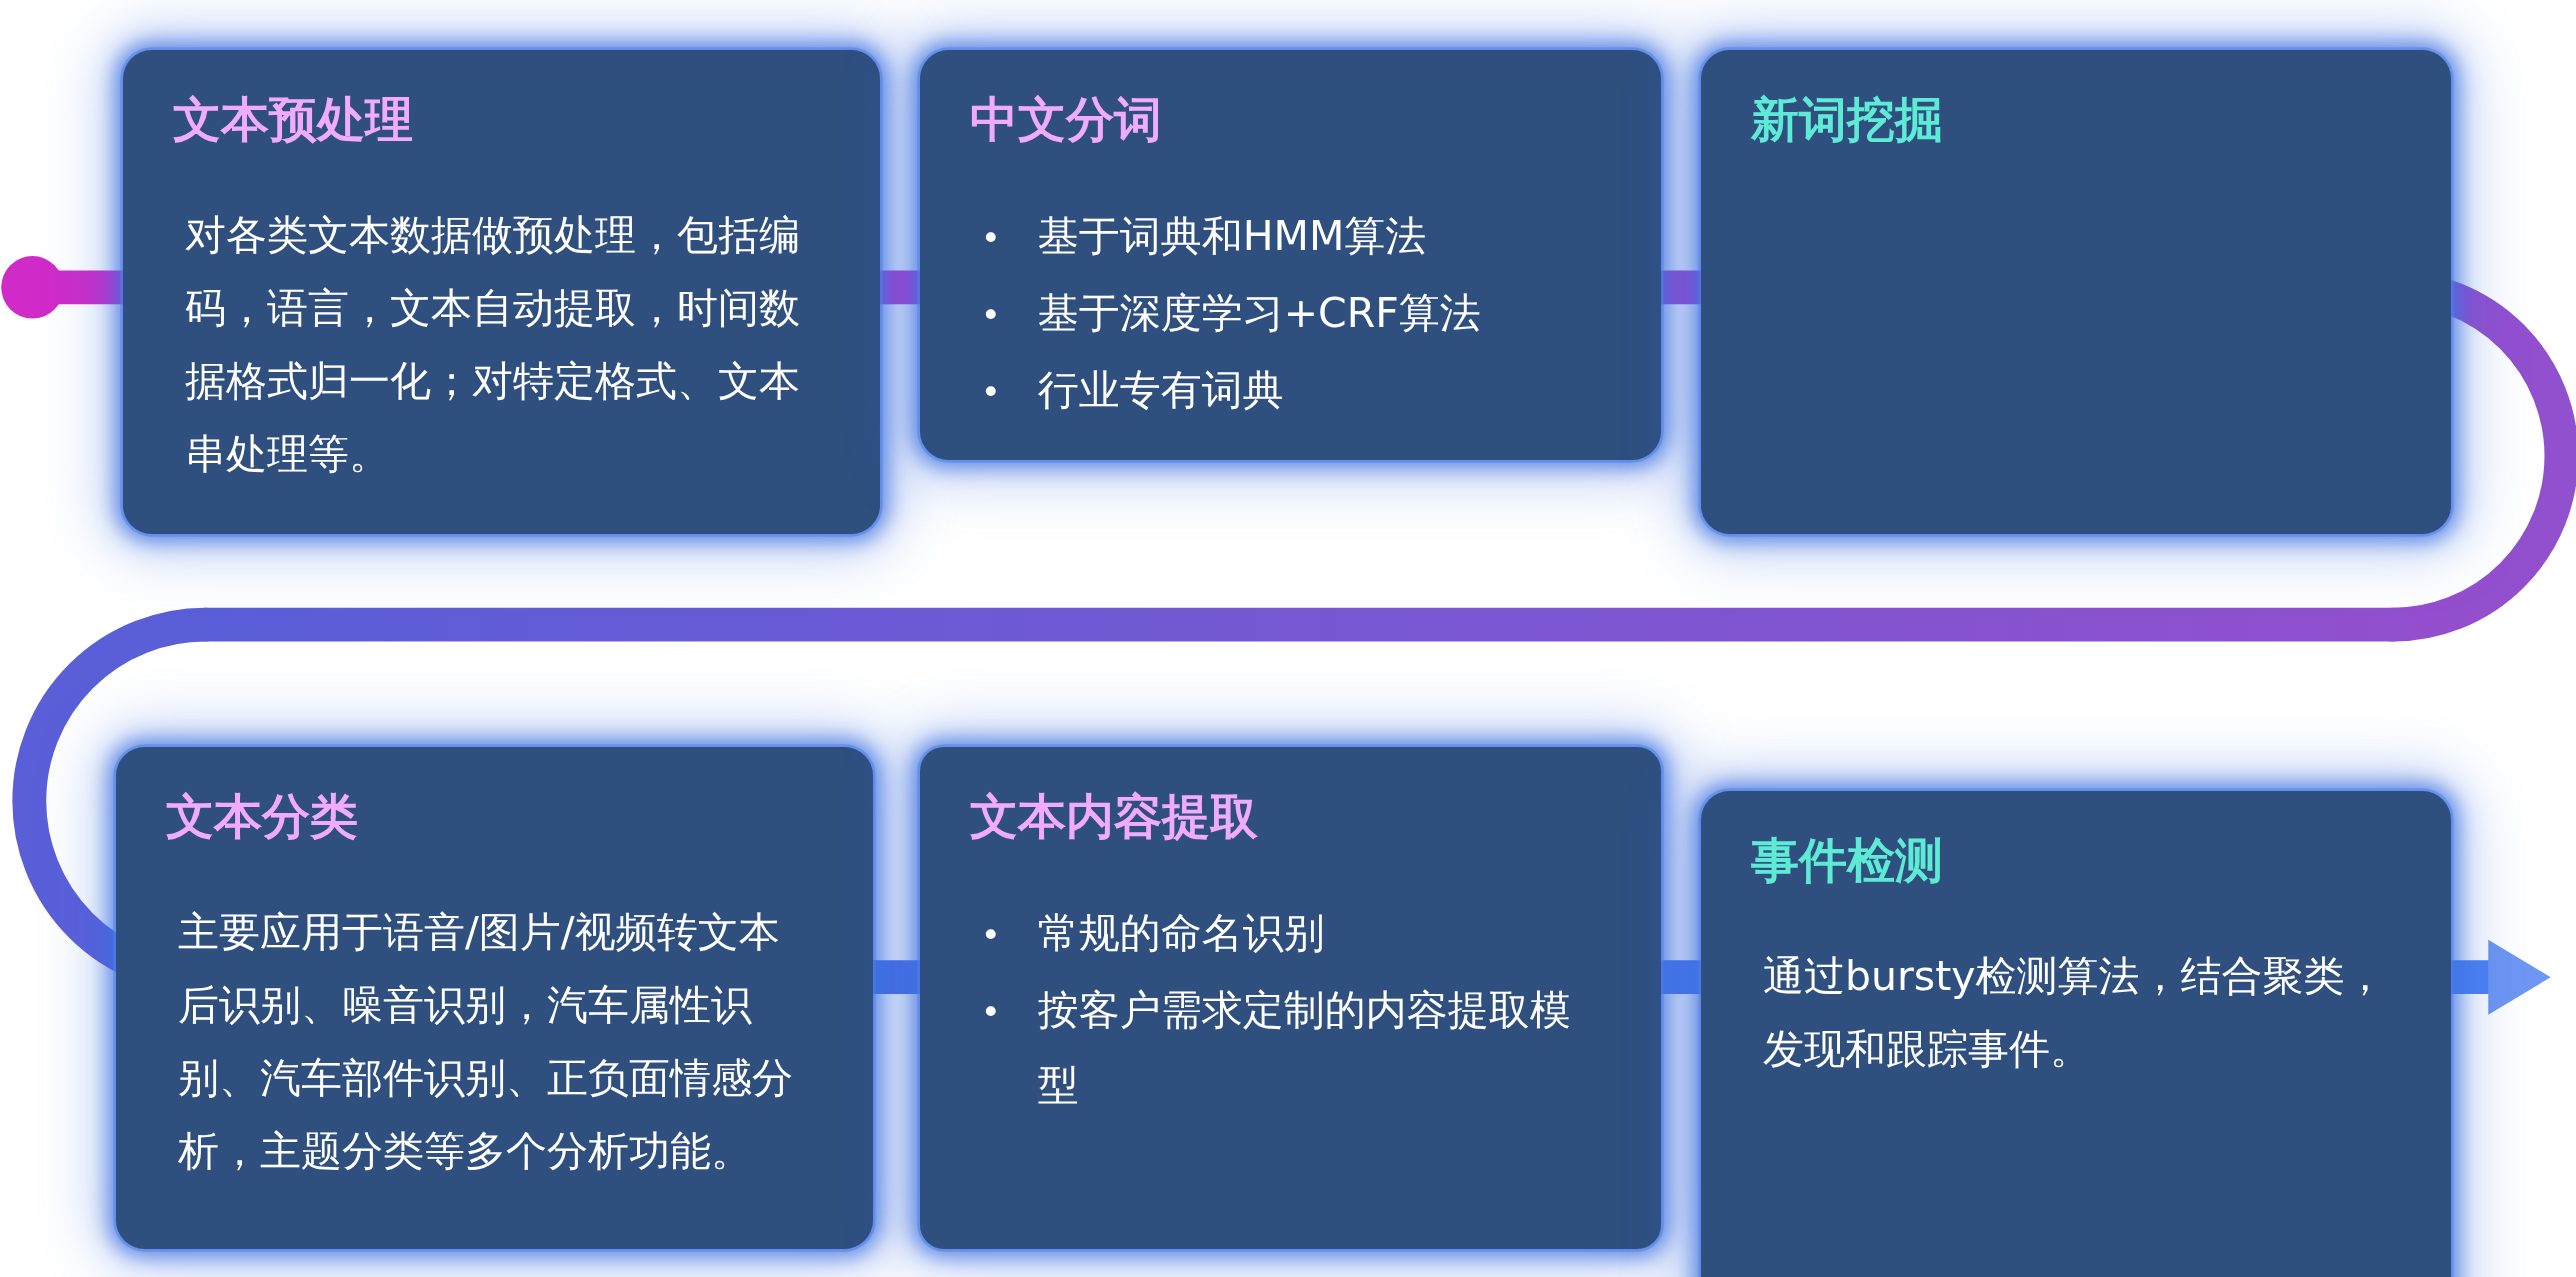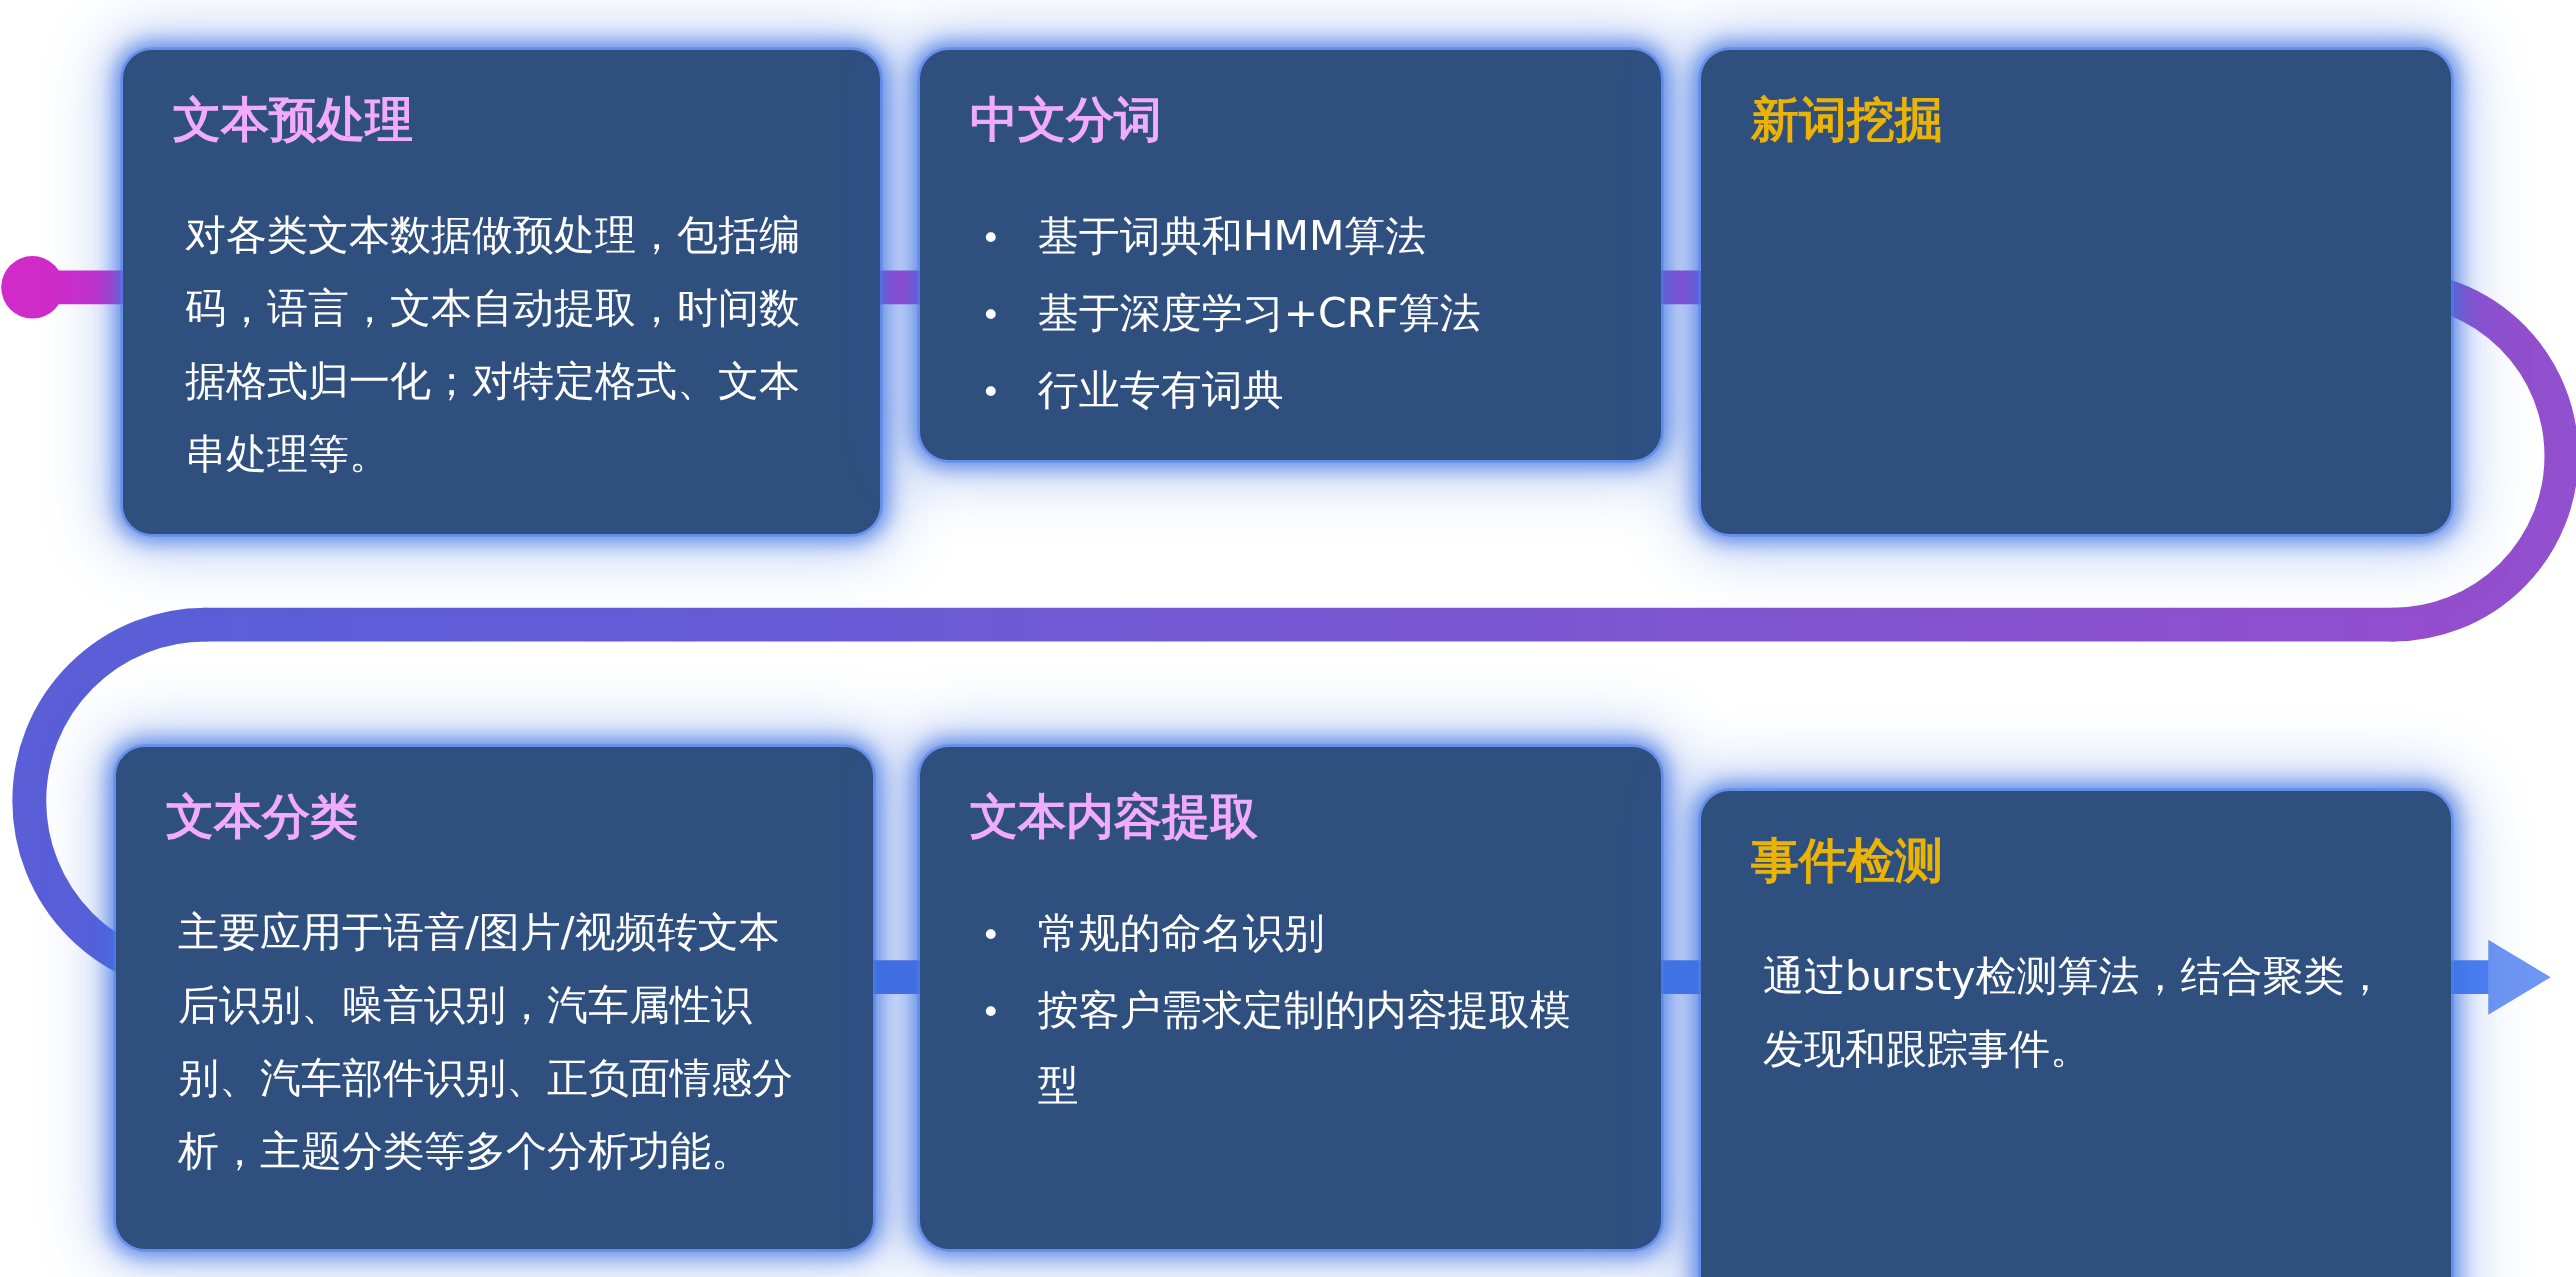--- a/index.html
+++ b/index.html
@@ -19,28 +19,28 @@
     padding:41px 50px;
     box-shadow:
       0 0 0 2.7px rgba(82,130,232,0.55),
       0 0 19.6px 7.1px rgba(61,113,226,0.75),
       0 0 57px 18px rgba(61,113,226,0.35);
   }
   .c1{left:123px;top:50px;width:757px;height:484px;}
   .c2{left:920px;top:50px;width:741px;height:410px;}
   .c3{left:1701px;top:50px;width:750px;height:484px;}
   .c4{left:116px;top:747px;width:757px;height:502px;}
-  .c5{left:920px;top:747px;width:741px;height:502px;}
+  .c5{left:920px;top:747px;width:741px;height:502px;border-radius:24px;}
   .c6{left:1701px;top:791px;width:750px;height:568px;}
   .card-title{
     margin:0 0 50px 0;
     font-size:48px;font-weight:700;line-height:1.2;
   }
   .green{color:#f0abfc;}
-  .yellow{color:#eab308;}
+  .yellow{color:#5eead4;}
   .card-body{
     margin:12px;color:#ffffff;
     font-size:41px;line-height:73px;
   }
   .card-bullets{list-style:none;margin:0;padding:0 0 0 10.7px;}
   .bullet-item{
     display:flex;align-items:baseline;gap:37px;
     color:#ffffff;font-size:41px;line-height:75px;
   }
   .dot{font-size:34px;flex:0 0 auto;}

